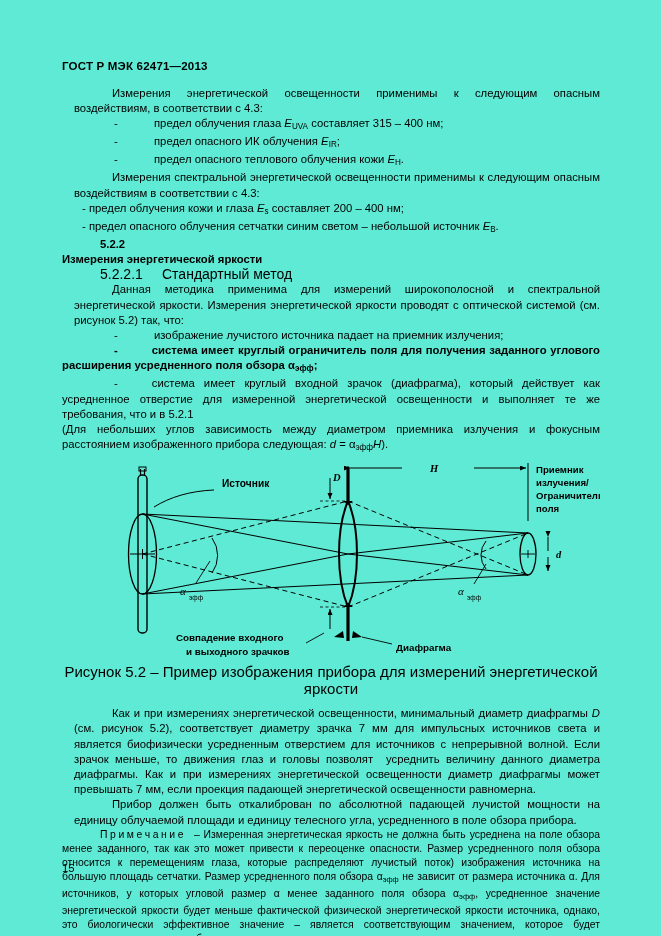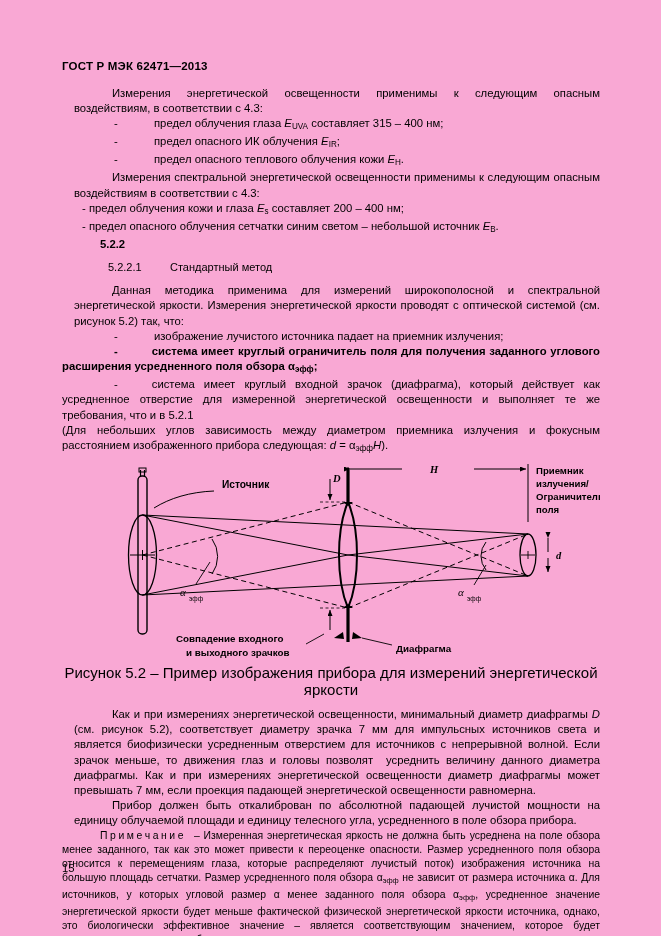--- a/index.html
+++ b/index.html
@@ -8,21 +8,21 @@
     background: #ffffff;
   }
   body {
     font-family: "Liberation Sans", sans-serif;
     color: #000000;
   }
   .page {
     position: relative;
     width: 661px;
     height: 936px;
-    background: #f9a8d4;
+    background: #5eead4;
     overflow: hidden;
   }
   .content {
     position: absolute;
     left: 62px;
     top: 60px;
     width: 538px;
   }
   .doc-header {
     font-size: 11.5px;
@@ -58,24 +58,24 @@
   .sec-head {
     font-size: 11.3px;
     line-height: 15.2px;
     font-weight: bold;
     display: flex;
     margin: 0;
     flex-direction: column;
   }
   .sec-head .num { width: 62px; flex: none; padding-left: 38px; box-sizing: border-box;}
   .sec-sub {
-    font-size: 11px;
+    font-size: 14px;
     line-height: 15.2px;
     display: flex;
-    margin: 8px;
+    margin: 0;
   }
   .sec-sub .num { width: 100px; flex: none; padding-left: 38px; box-sizing: border-box;}
   em.ital { font-style: italic; }
   sub { font-size: 0.72em; vertical-align: -0.22em; }
 
   
   .figure-wrap {
     position: relative;
     width: 538px;
     height: 200px;
@@ -121,20 +121,21 @@
 
     <p class="body-text">Измерения спектральной энергетической освещенности применимы к следующим опасным воздействиям в соответствии с 4.3:</p>
 
     <div style="padding-left:20px;">
       <div style="font-size:11.3px;line-height:15.2px;">- предел облучения кожи и глаза <em class="ital">E</em><sub>s</sub> составляет 200 – 400 нм;</div>
       <div style="font-size:11.3px;line-height:15.2px;">- предел опасного облучения сетчатки синим светом – небольшой источник <em class="ital">E</em><sub>B</sub>.</div>
     </div>
 
     <div class="sec-head">
       <span class="num">5.2.2</span>
+      <span>Измерения энергетической яркости</span>
     </div>
 
     <div class="sec-sub">
       <span class="num">5.2.2.1</span>
       <span>Стандартный метод</span>
     </div>
 
     <p class="body-text">Данная методика применима для измерений широкополосной и спектральной энергетической яркости. Измерения энергетической яркости проводят с оптической системой (см. рисунок 5.2) так, что:</p>
 
     <ul class="dash-list">

